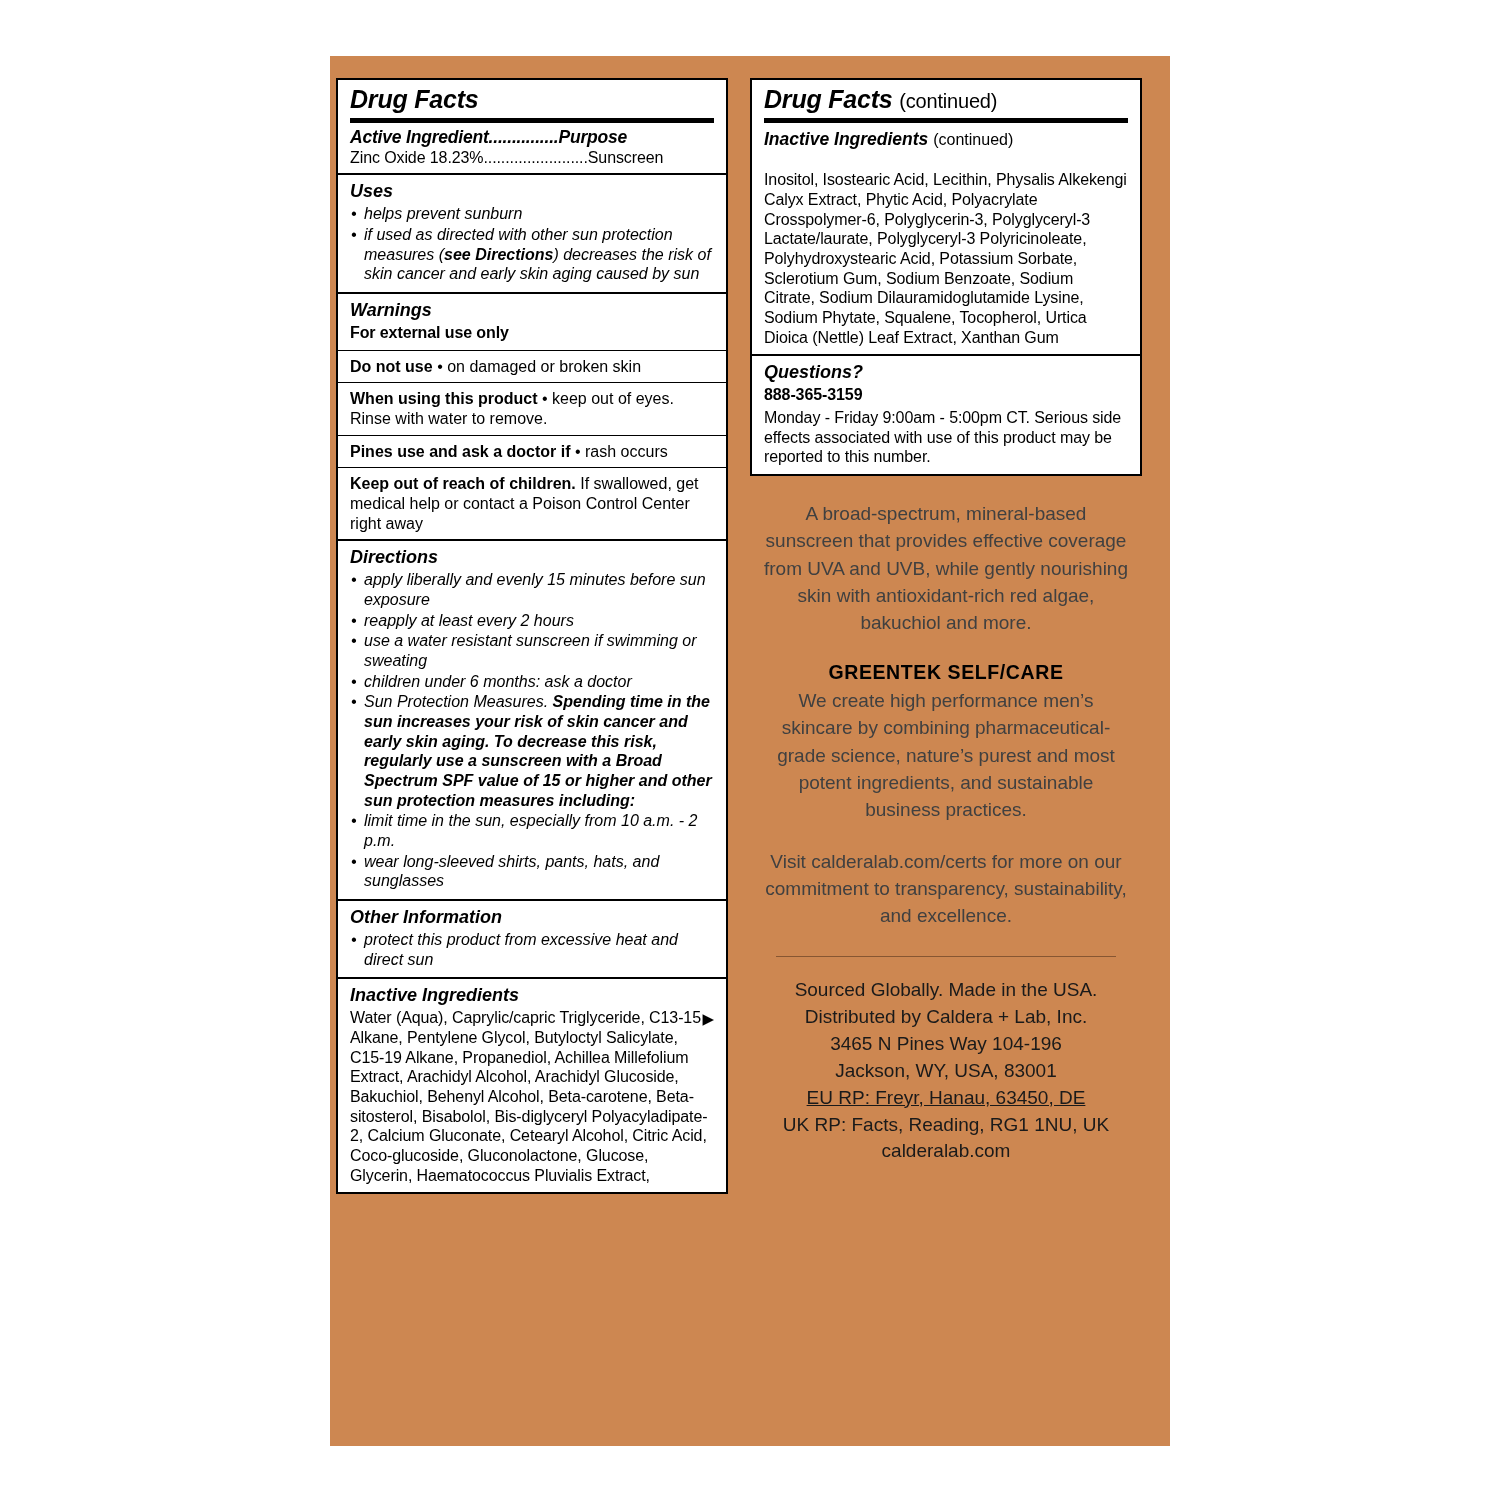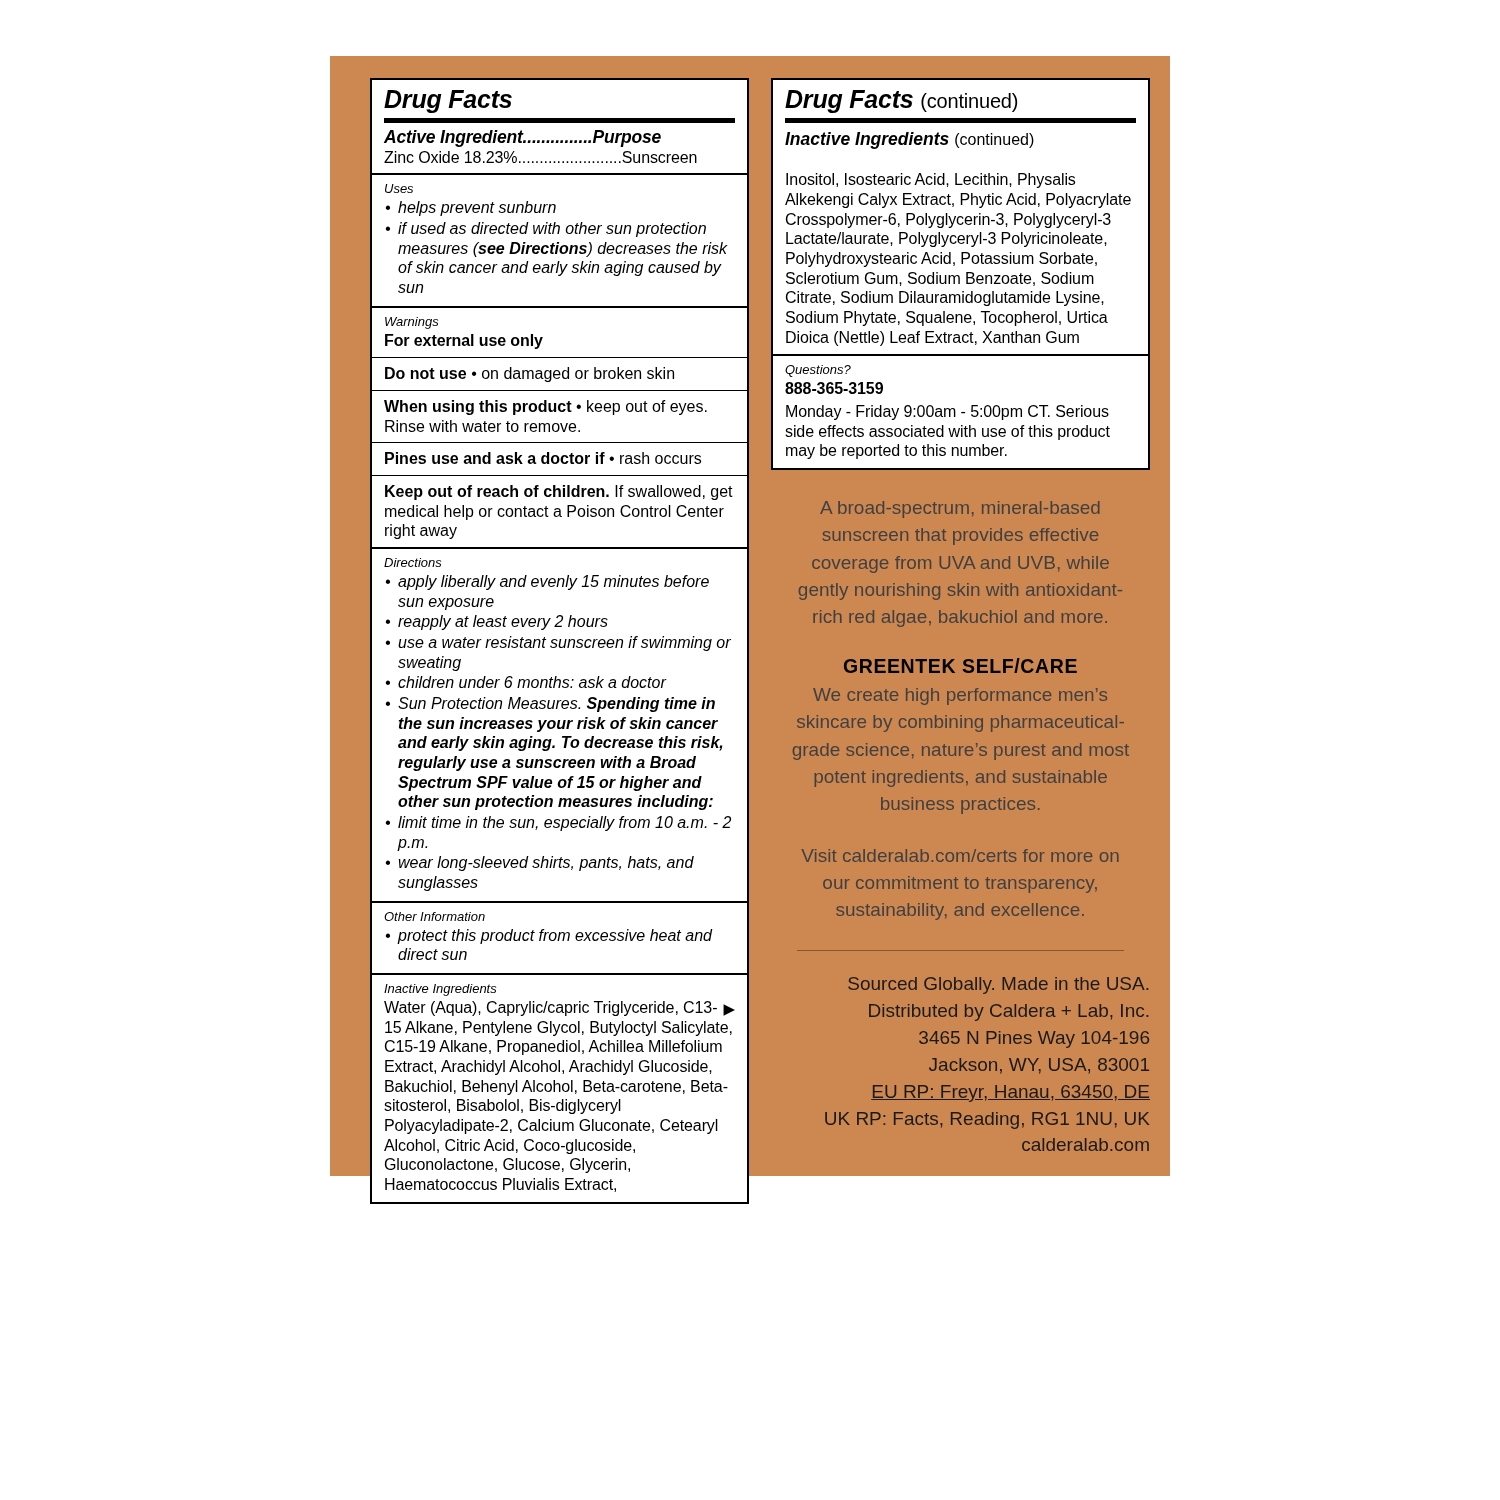--- a/index.html
+++ b/index.html
@@ -11,26 +11,26 @@
     width: 1500px;
     height: 1500px;
     font-family: "Liberation Sans", sans-serif;
     -webkit-font-smoothing: antialiased;
   }
   .label-wrap {
     position: absolute;
     left: 330px;
     top: 56px;
     width: 840px;
-    height: 1120px;
+    height: 1390px;
     background: #cd8751;
     box-sizing: border-box;
     display: flex;
     flex-direction: row;
-    padding: 22px 20px 20px 40px;
+    padding: 22px 20px 20px 6px;
     gap: 22px;
   }
   .col {
     display: flex;
     flex-direction: column;
   }
   .col-left { width: 392px; }
   .col-right { width: 392px; }
 
   
@@ -64,22 +64,22 @@
     margin: 0;
   }
   .rule-thin {
     border-bottom: 1.4px solid #000;
     margin: 0;
   }
   .sec {
     padding: 6px 12px 7px 12px;
   }
   .sec-head {
-    font-size: 13px;
-    font-weight: normal;
+    font-size: 18px;
+    font-weight: bold;
     font-style: italic;
     margin-bottom: 2px;
   }
   .sec-head-plain {
     font-size: 17.5px;
     font-weight: bold;
     font-style: italic;
     margin-bottom: 20px;
   }
   .sec-head-plain .light {
@@ -148,21 +148,21 @@
     font-size: 19.5px;
     letter-spacing: 0.6px;
     margin-bottom: 3px;
   }
   .divider {
     border-top: 1.6px solid #6f4628;
     margin: 26px 26px 0 26px;
     opacity: .75;
   }
   .addr {
-    text-align: right;
+    text-align: center;
     font-size: 19px;
     line-height: 1.42;
     margin-top: 20px;
     color: #1a1a1a;
   }
   .u { text-decoration: underline; }
   .arrow {
     float: right;
     font-size: 15px;
     line-height: 1;

